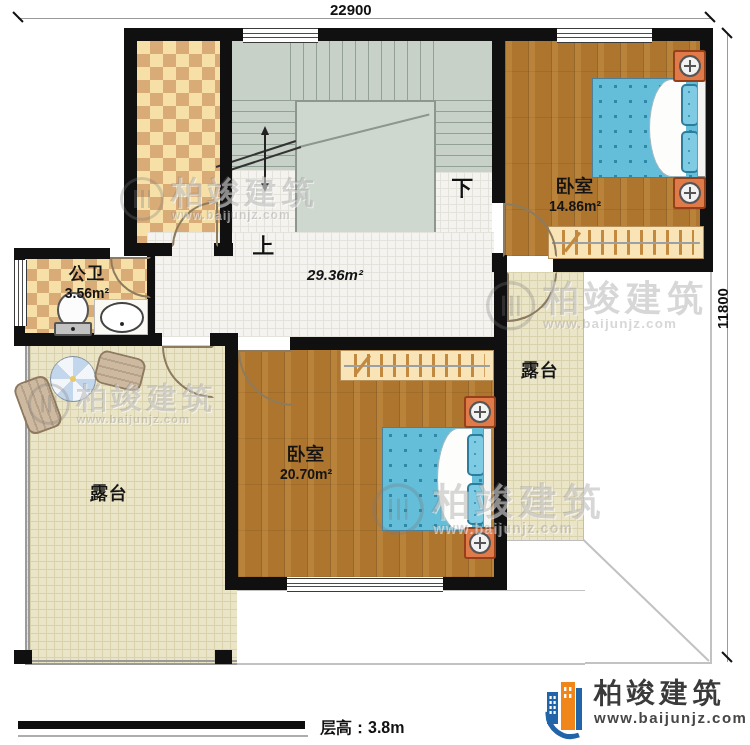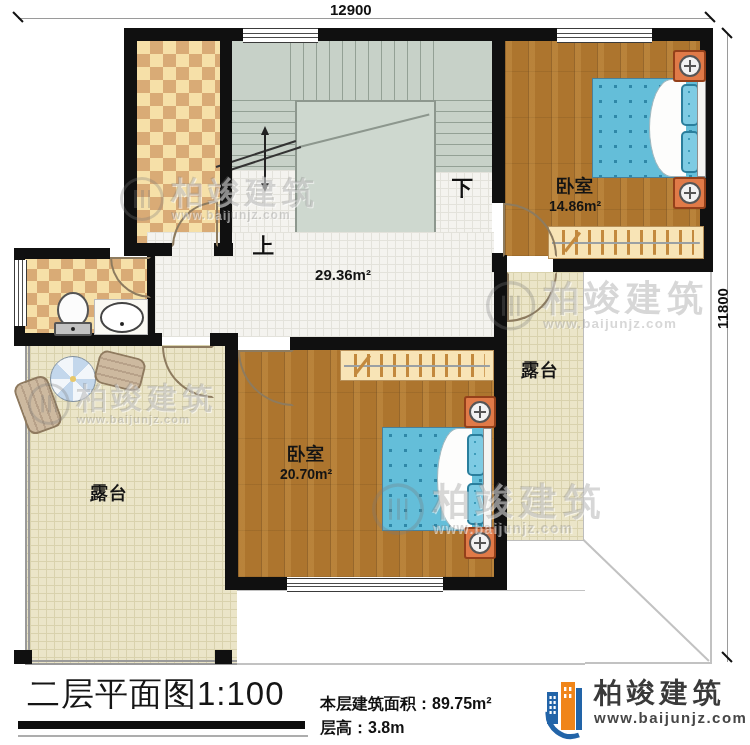--- a/index.html
+++ b/index.html
@@ -228,42 +228,46 @@
   <div class="furn sink-basin" style="left:100px; top:302px; width:40px; height:27px;">
     <div class="dot" style="left:18px; top:18px; width:4px; height:4px;"></div>
   </div>
 
   <div class="furn parasol" style="left:50px; top:356px; width:44px; height:44px;">
     <div class="dot" style="left:19px; top:19px; width:6px; height:6px; background:#e8c86a;"></div>
   </div>
   <div class="furn chair" style="left:96px; top:354px; width:44px; height:30px; transform:rotate(14deg);"></div>
   <div class="furn chair v" style="left:20px; top:378px; width:32px; height:50px; transform:rotate(-20deg);"></div>
 
+  <div class="room-label" style="left:48px; top:262px; width:78px;">
+    <div class="rl-name" style="font-size:17px;">公卫</div>
+    <div class="rl-area">3.56m²</div>
+  </div>
   <div class="room-label" style="left:533px; top:174px; width:84px;">
     <div class="rl-name">卧室</div>
     <div class="rl-area">14.86m²</div>
   </div>
   <div class="room-label" style="left:264px; top:442px; width:84px;">
     <div class="rl-name">卧室</div>
     <div class="rl-area">20.70m²</div>
   </div>
-  <div class="room-label" style="left:300px; top:266px; width:86px;">
+  <div class="room-label" style="left:292px; top:266px; width:86px;font-style:italic;">
     <div class="rl-area" style="font-size:15px;">29.36m²</div>
   </div>
   <div class="room-label" style="left:79px; top:481px; width:60px;">
     <div class="rl-name">露台</div>
   </div>
   <div class="room-label" style="left:510px; top:358px; width:60px;">
     <div class="rl-name">露台</div>
   </div>
 
   <div class="dim-line" style="left:18px; top:18px; width:694px; height:1px;"></div>
   <div class="dim-tick" style="left:11px; top:16px;"></div>
   <div class="dim-tick" style="left:703px; top:16px;"></div>
-  <div class="dim-text" style="left:330px; top:1px;">12900</div>
+  <div class="dim-text" style="left:330px; top:1px;">22900</div>
   <div class="dim-line" style="left:727px; top:33px; width:1px; height:629px;"></div>
   <div class="dim-tick" style="left:720px; top:32px;"></div>
   <div class="dim-tick" style="left:720px; top:656px;"></div>
   <div class="dim-text" style="left:700px; top:300px; width:45px; text-align:center; transform:rotate(-90deg);">11800</div>
 
   <div class="wm" style="left:120px; top:176px;">
     <div class="wm-circ"></div>
     <div>
       <div class="wm-cn">柏竣建筑</div>
       <div class="wm-url">www.baijunjz.com</div>
@@ -284,24 +288,22 @@
     </div>
   </div>
   <div class="wm" style="left:372px; top:482px; transform:scale(1.18);">
     <div class="wm-circ"></div>
     <div>
       <div class="wm-cn">柏竣建筑</div>
       <div class="wm-url">www.baijunjz.com</div>
     </div>
   </div>
 
-  <div class="plan-title">二层平面图1:100</div>
   <div class="title-bar"></div>
   <div class="title-thin"></div>
-  <div class="stat" style="left:320px; top:694px;">本层建筑面积：89.75m²</div>
   <div class="stat" style="left:320px; top:718px;">层高：3.8m</div>
 
   <div class="logo">
     <span>
       <svg width="50" height="62" viewBox="0 0 50 62">
         <path d="M10,34 A23,23 0 0 0 41,57" fill="none" stroke="#2264a8" stroke-width="5"></path>
         <rect x="9" y="14" width="11" height="32" fill="#2264a8"></rect>
         <rect x="11.5" y="18" width="2.2" height="3" fill="#fff"></rect>
           <rect x="15.5" y="18" width="2.2" height="3" fill="#fff"></rect>
         <rect x="11.5" y="23" width="2.2" height="3" fill="#fff"></rect>

